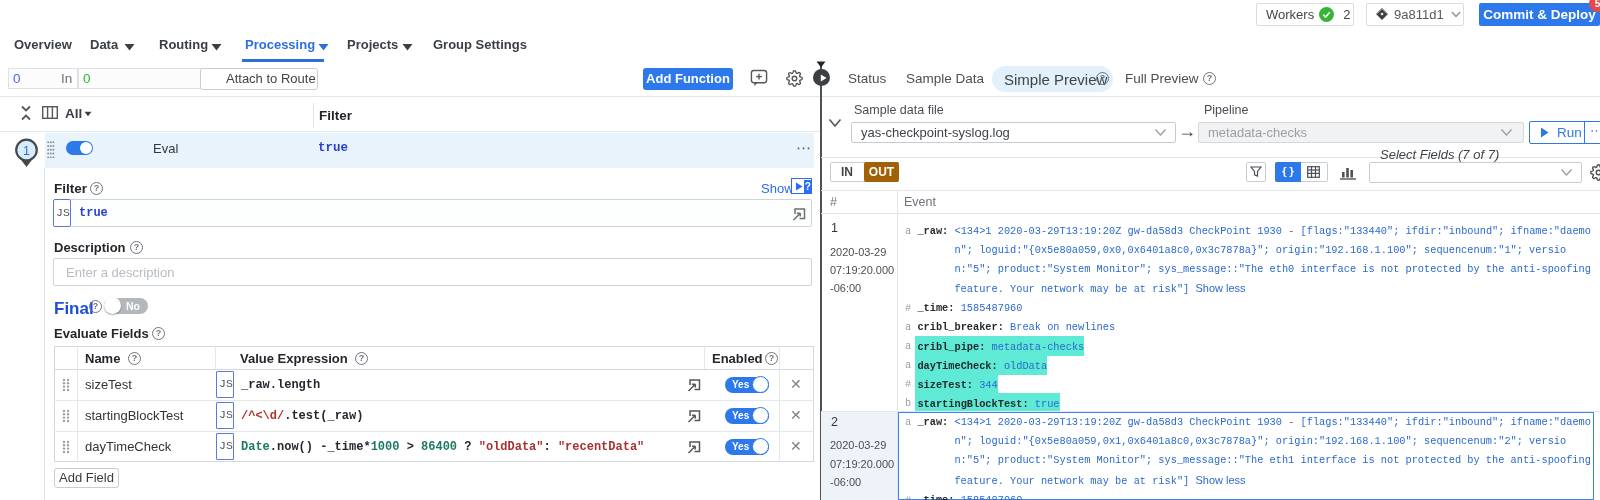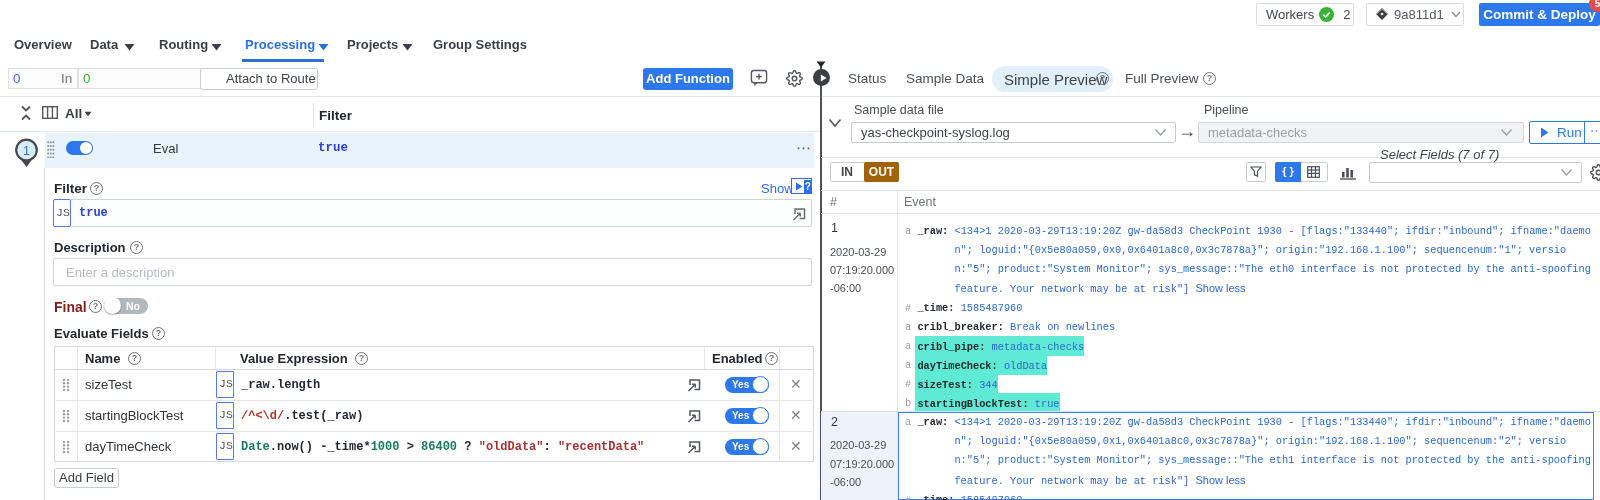--- a/index.html
+++ b/index.html
@@ -147,21 +147,21 @@
 <svg class="abs" style="left:792px; top:206px;" width="15" height="15" viewBox="0 0 15 15">
       <path d="M3 8 V3 H12.5 V12.5 H7.5" fill="none" stroke="#6a6f74" stroke-width="1.5"></path>
       <path d="M1.5 14 L7.8 7.7 M8.3 7.2 H4.9 M8.3 7.2 V10.6" fill="none" stroke="#6a6f74" stroke-width="1.5"></path>
     </svg>
 
 <div class="abs" style="left:54px; top:240px; font-size:13px; font-weight:bold; color:#23272b;">Description</div>
 <span class="abs qm" style="left:130px; top:241px;">?</span>
 <div class="abs" style="left:53px; top:258px; width:759px; height:28px; border:1px solid #cfd4d9; border-radius:2px; background:#fff;"></div>
 <div class="abs" style="left:66px; top:265px; font-size:13px; color:#b7bcc2;">Enter a description</div>
 
-<div class="abs" style="left:54px; top:299px; font-size:14px; font-weight:bold; color:#7f1d1d;">Final</div>
+<div class="abs" style="left:54px; top:299px; font-size:17px; font-weight:bold; color:#1d4ed8;">Final</div>
 <span class="abs qm" style="left:89px; top:300px;">?</span>
 <div class="abs" style="left:104px; top:298px; width:44px; height:16px; background:#b3b8bd; border-radius:9px;"></div>
 <div class="abs" style="left:126px; top:298px; font-size:10.5px; font-weight:bold; color:#fff; line-height:16px;">No</div>
 <div class="abs" style="left:104px; top:297px; width:17px; height:17px; background:#fff; border-radius:50%; box-shadow:0 1px 2px rgba(0,0,0,.3);"></div>
 
 <div class="abs" style="left:54px; top:326px; font-size:13px; font-weight:bold; color:#23272b;">Evaluate Fields</div>
 <span class="abs qm" style="left:152px; top:327px;">?</span>
 
 <div class="abs" style="left:54px; top:346px; width:760px; height:116px; border:1px solid #d5d9dd;"></div>
 <div class="hline" style="left:54px; top:369px; width:760px; background:#d5d9dd;"></div>

